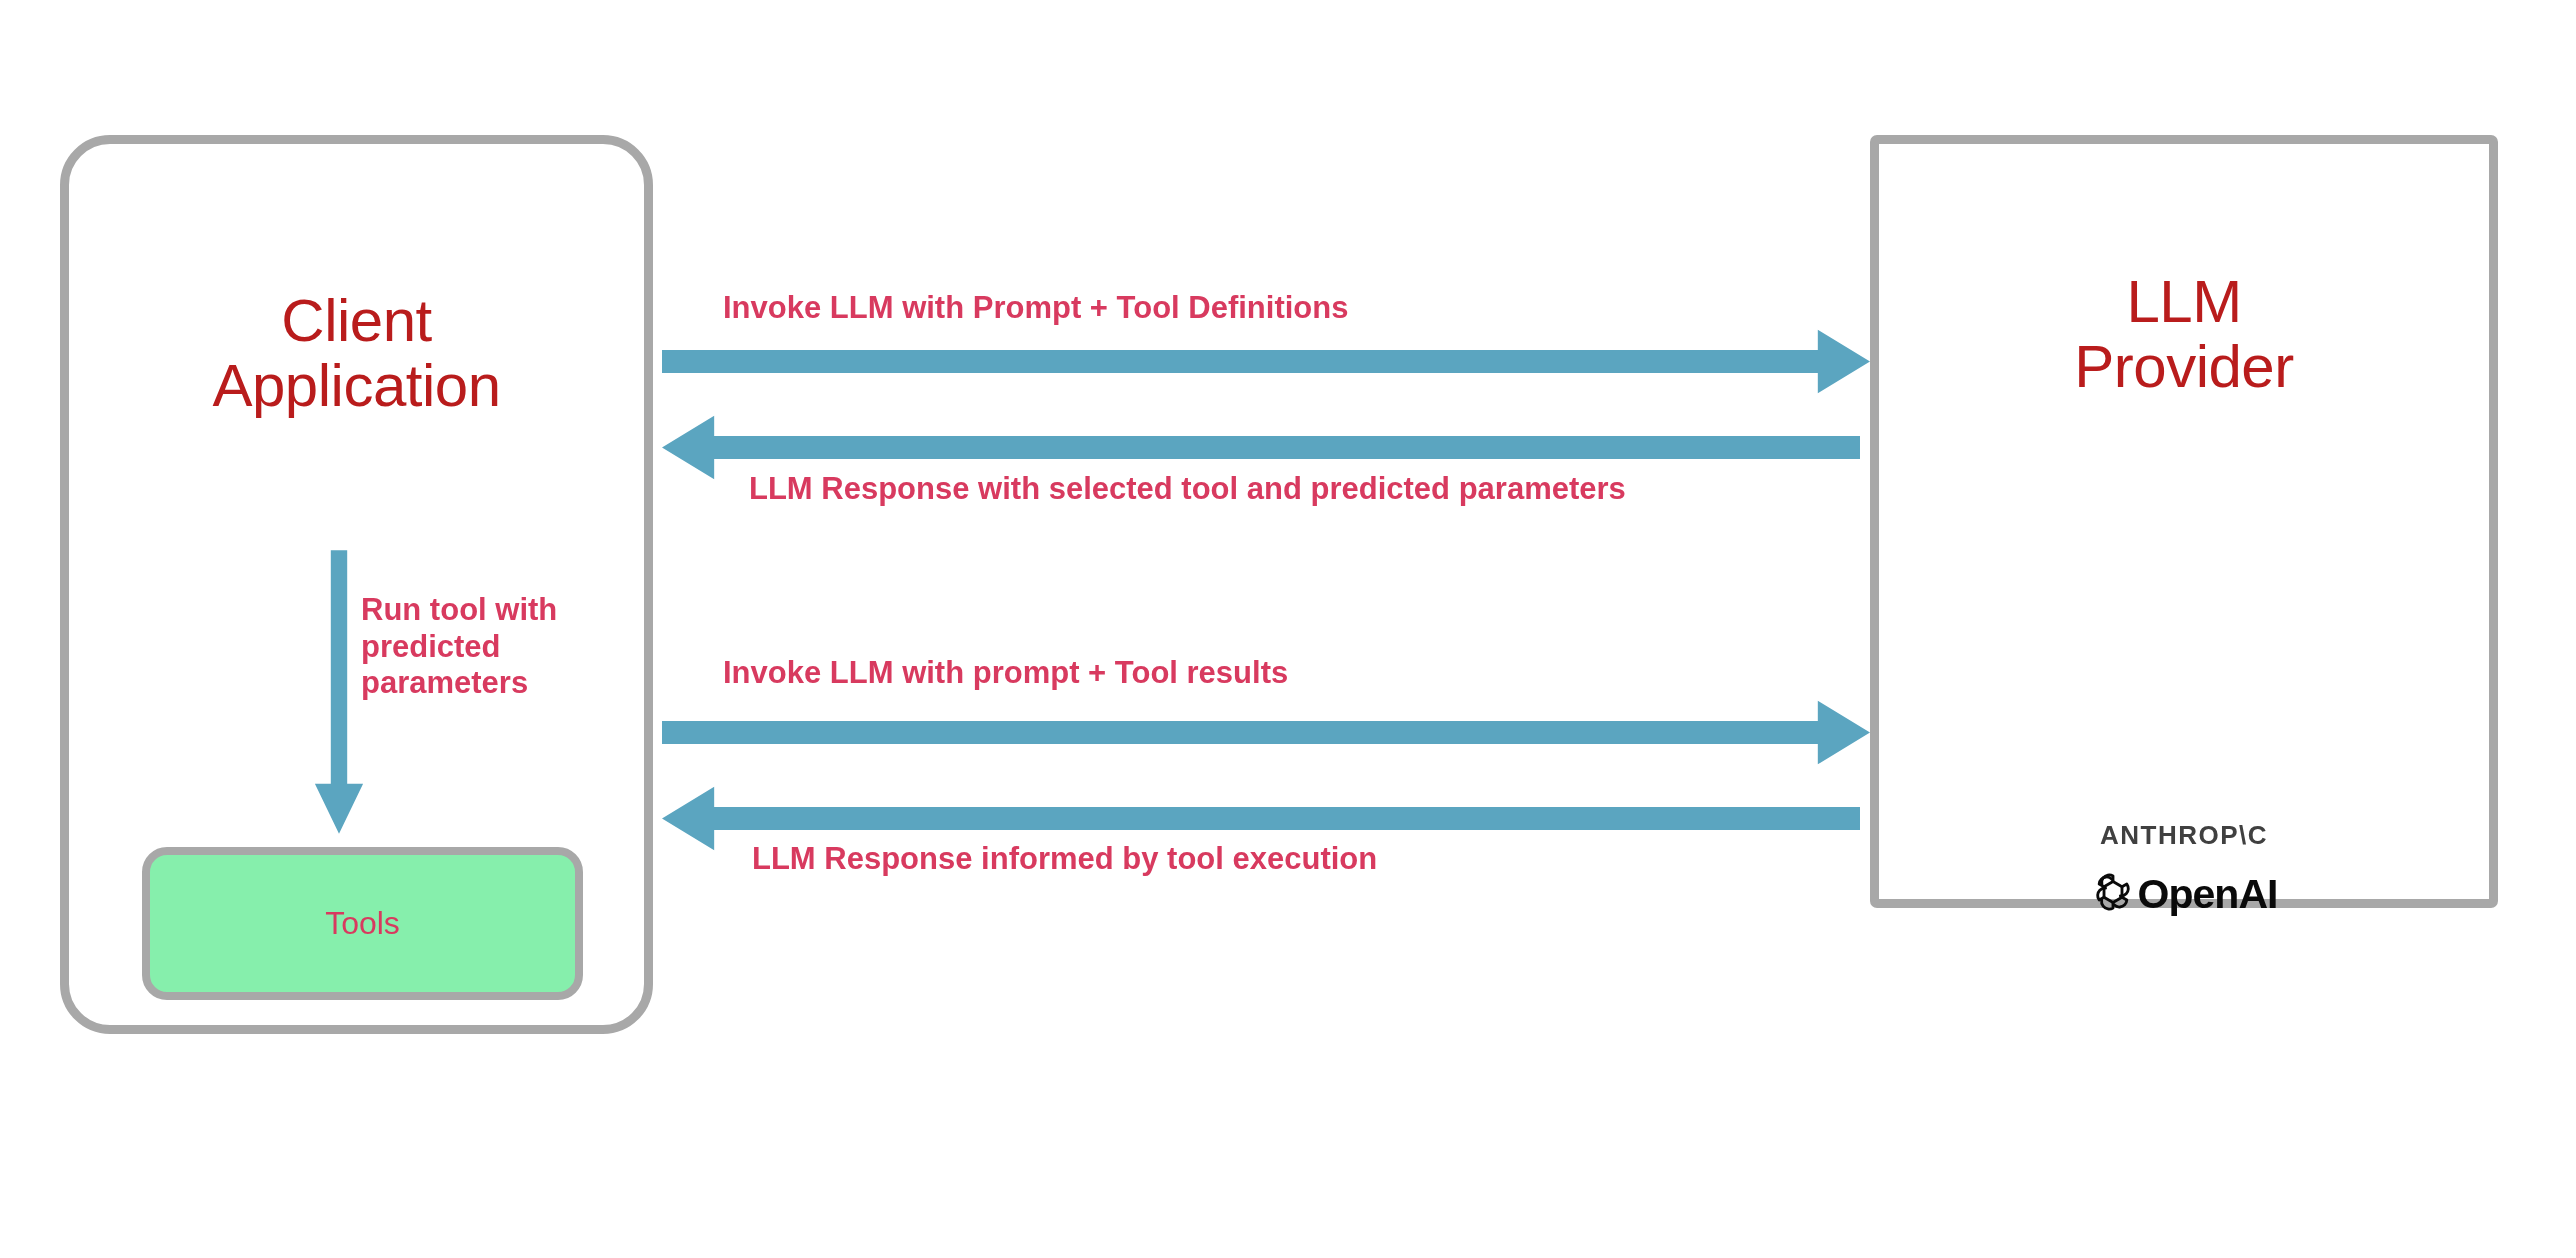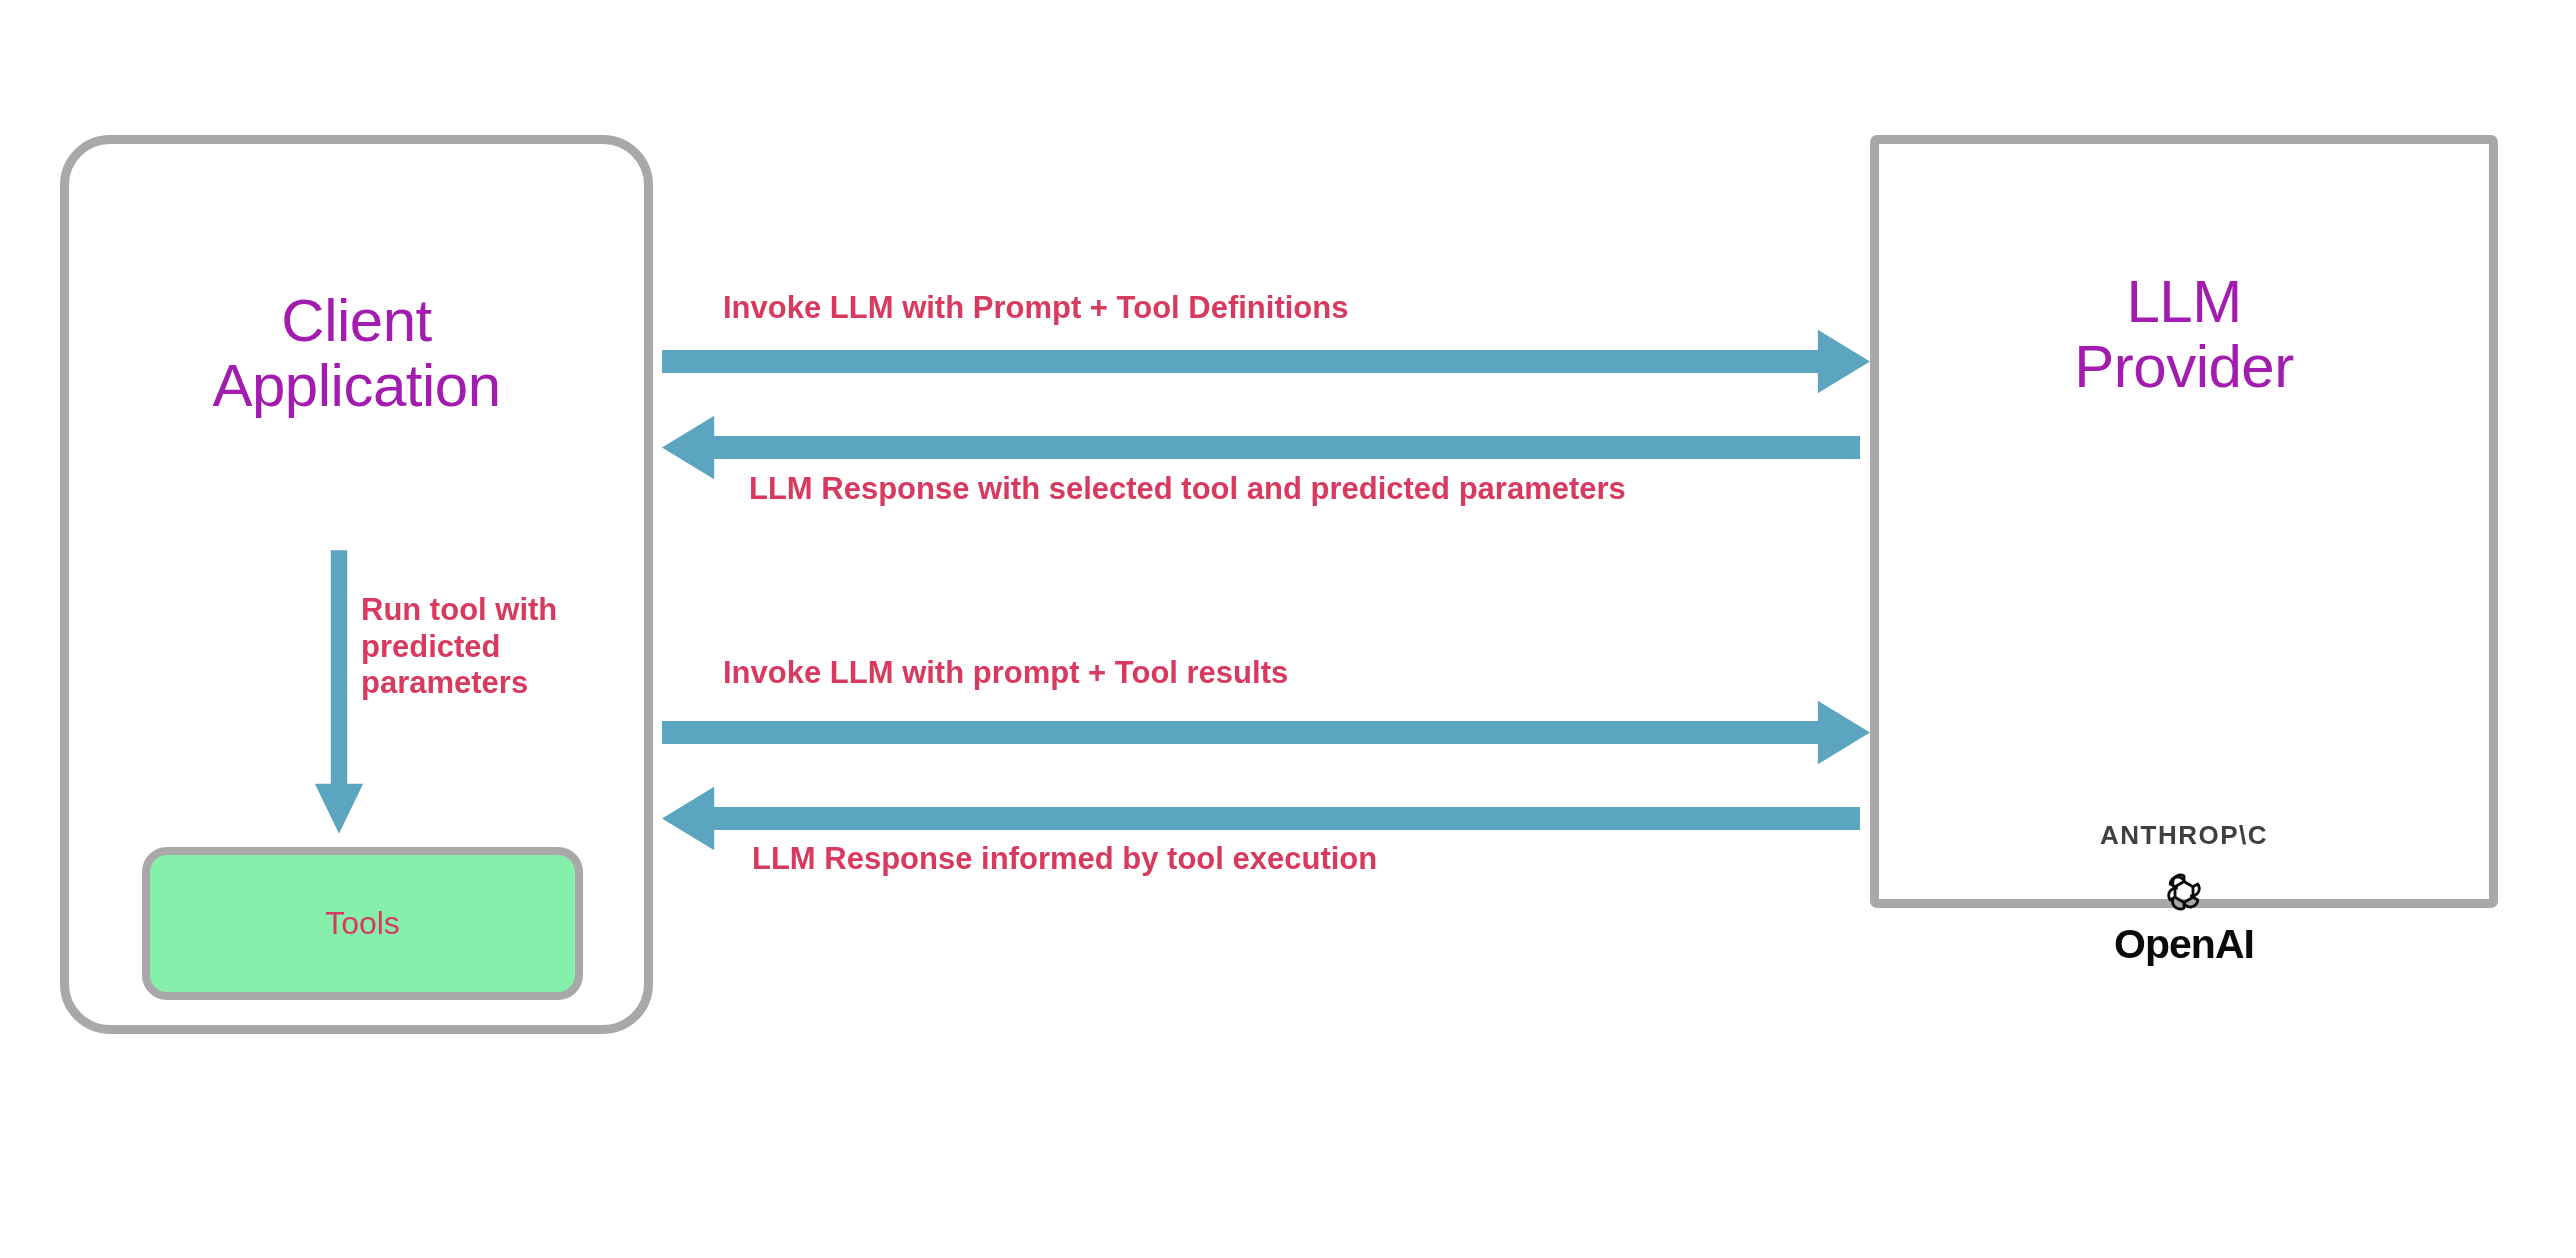--- a/index.html
+++ b/index.html
@@ -54,21 +54,21 @@
     display: flex;
     align-items: center;
     justify-content: center;
   }
 
   
   .node-title {
     position: absolute;
     width: 100%;
     text-align: center;
-    color: #a21caf;
+    color: #b91c1c;
     font-size: 60px;
     font-weight: 400;
     line-height: 1.08;
     letter-spacing: -0.5px;
   }
 
   #client-title { top: 145px; left: 0; }
   #provider-title { top: 126px; left: 0; }
 
   .tools-label {
@@ -94,21 +94,20 @@
     font-size: 26px;
     font-weight: bold;
     letter-spacing: 1.5px;
     font-family: "Liberation Sans", sans-serif;
   }
 
   .openai-row {
     display: flex;
     align-items: center;
     gap: 3px;
-    flex-direction: column;
   }
 
   .openai-word {
     color: #0a0a0a;
     font-size: 41px;
     font-weight: 600;
     letter-spacing: -1px;
   }
 
   

